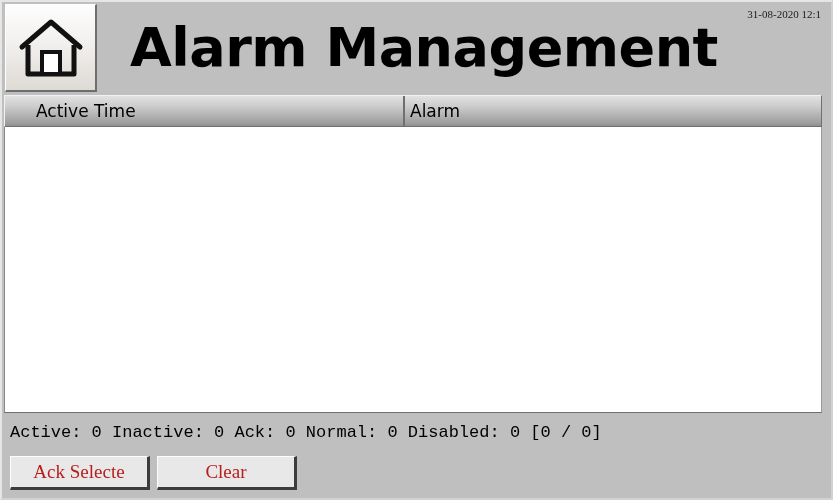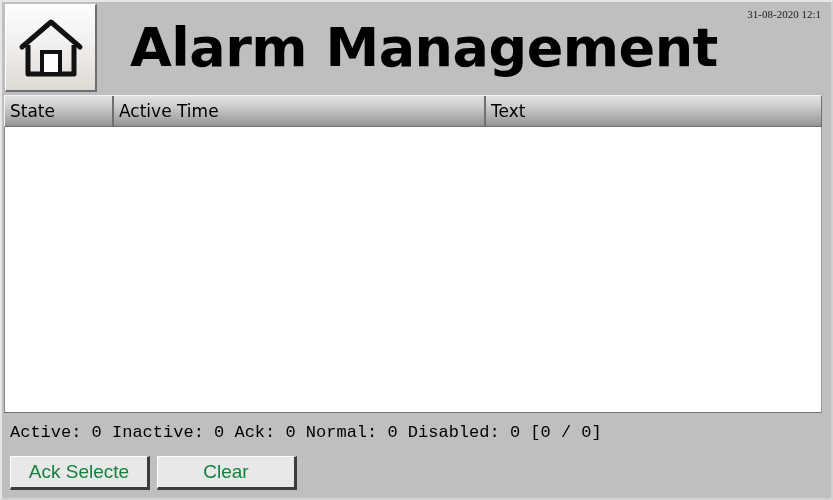--- a/index.html
+++ b/index.html
@@ -167,23 +167,23 @@
     height: 34px;
     box-sizing: border-box;
     background: #e8e8e8;
     border-top: 1px solid #fdfdfd;
     border-left: 1px solid #fdfdfd;
     border-right: 3px solid #3c3c3c;
     border-bottom: 3px solid #3c3c3c;
     display: flex;
     align-items: center;
     justify-content: center;
-    font-family: Liberation Sans, sans-serif;
+    font-family: Liberation Serif, serif;
     font-size: 19px;
-    color: #15803d;
+    color: #b91c1c;
     white-space: nowrap;
     overflow: hidden;
     cursor: pointer;
   }
   #ack-selected-button { left: 6px;   width: 140px; }
   #clear-button        { left: 153px; width: 140px; }
 </style>
 </head>
 <body>
 
@@ -202,23 +202,22 @@
     </div>
 
     <div id="app-title">Alarm Management</div>
 
     <div id="timestamp">31-08-2020 12:1</div>
   </div>
 
   <div id="alarm-table">
 
     <div id="table-header">
-      <div class="hcell col-state">State</div>
       <div class="hcell col-time">Active Time</div>
-      <div class="hcell col-text">Text</div>
+      <div class="hcell col-text">Alarm</div>
     </div>
 
     <div id="table-body"></div>
   </div>
 
   <div id="status-bar">
     <span>Active: 0  Inactive: 0  Ack: 0  Normal: 0 Disabled: 0  [0 / 0]</span>
   </div>
 
   <div id="button-bar">

